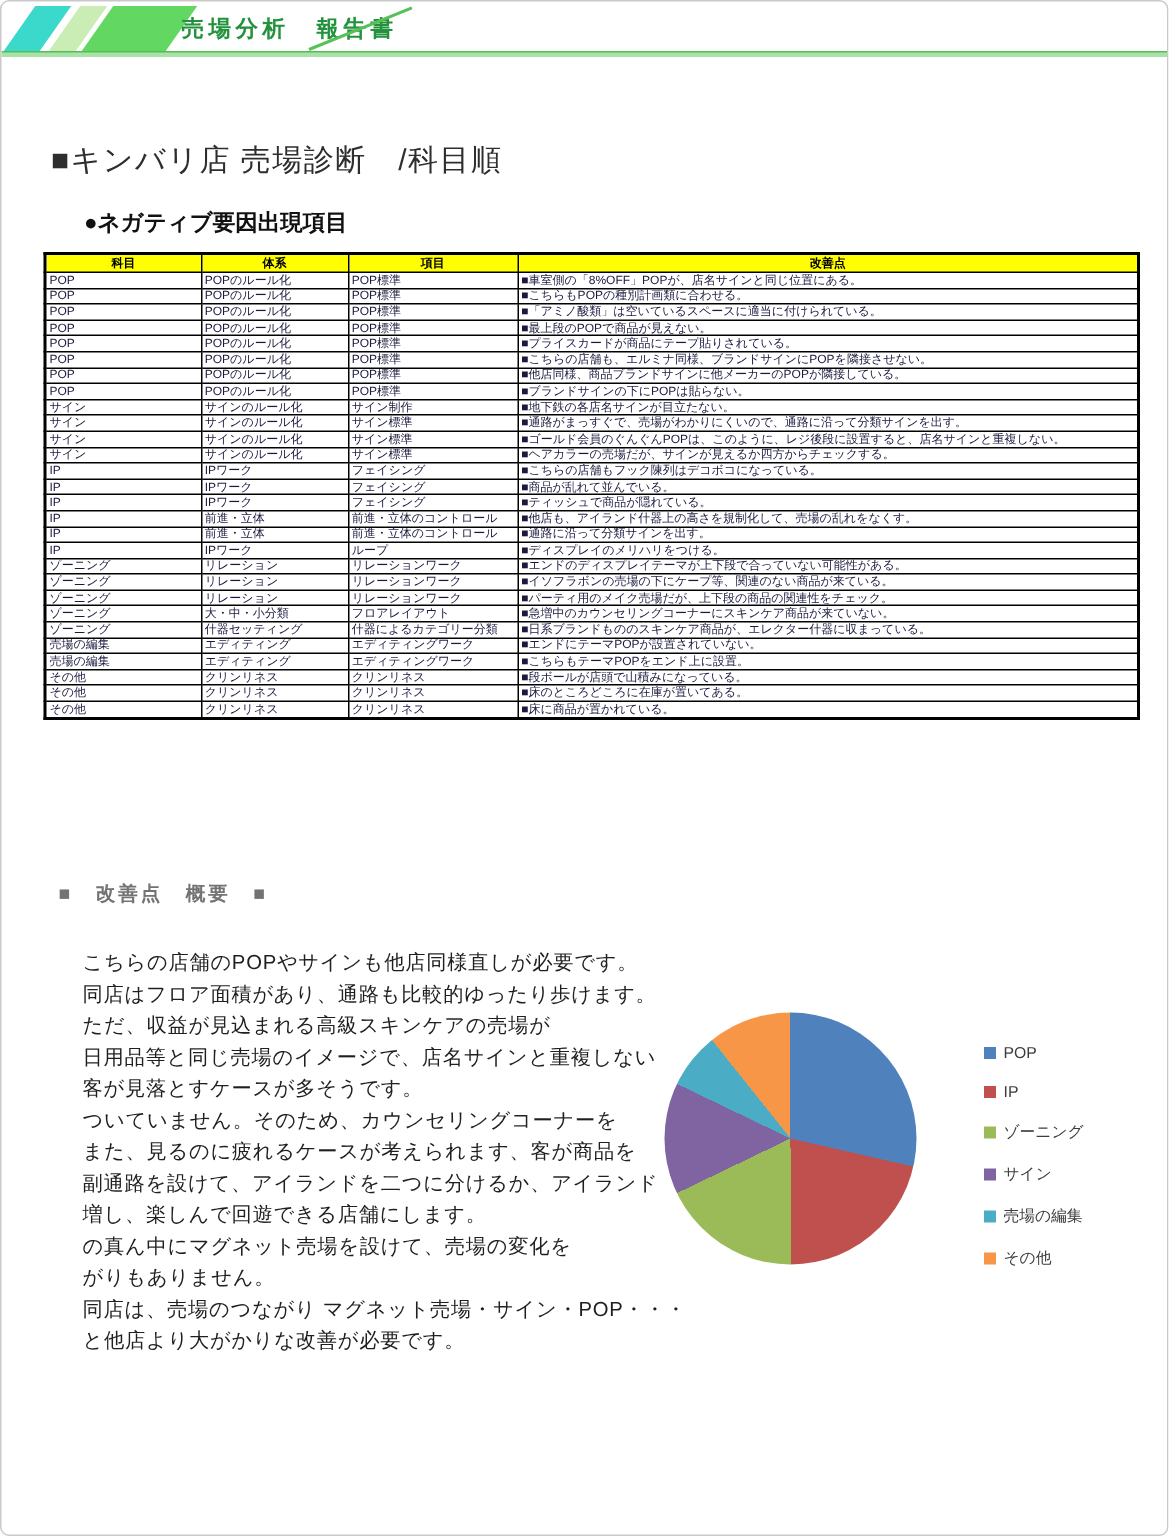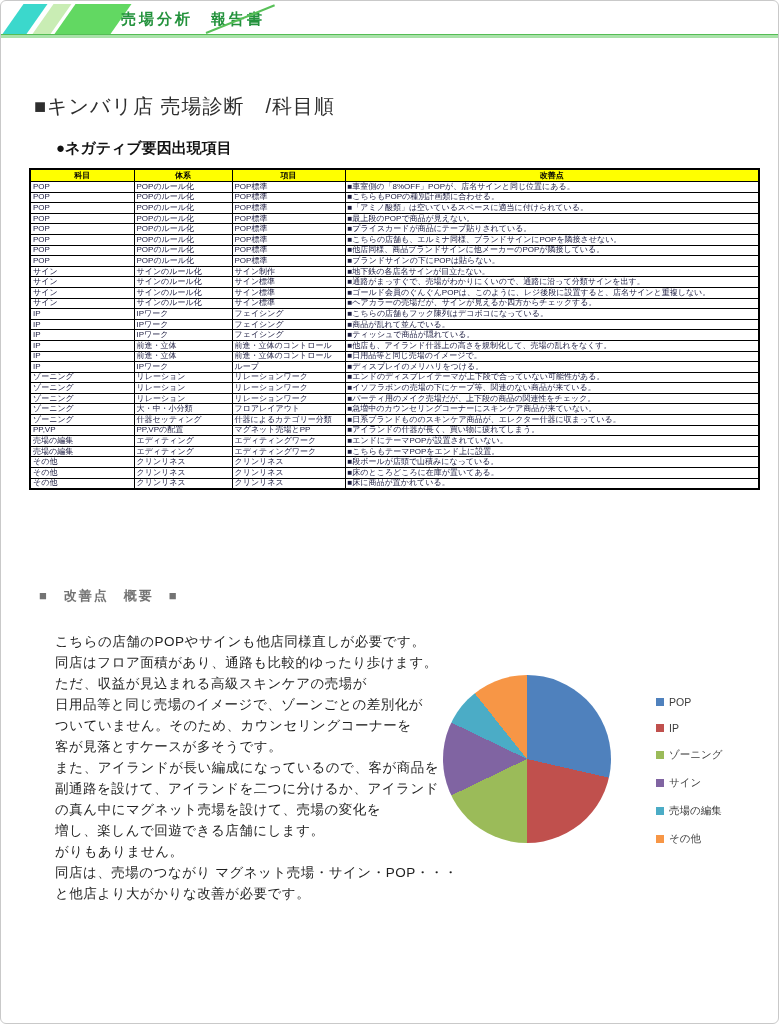--- a/index.html
+++ b/index.html
@@ -176,21 +176,21 @@
         <tr>
           <td>IP</td>
           <td>前進・立体</td>
           <td>前進・立体のコントロール</td>
           <td>■他店も、アイランド什器上の高さを規制化して、売場の乱れをなくす。</td>
         </tr>
         <tr>
           <td>IP</td>
           <td>前進・立体</td>
           <td>前進・立体のコントロール</td>
-          <td>■日用品等と同じ売場のイメージで。</td>
+          <td>■通路に沿って分類サインを出す。</td>
         </tr>
         <tr>
           <td>IP</td>
           <td>IPワーク</td>
           <td>ループ</td>
           <td>■ディスプレイのメリハリをつける。</td>
         </tr>
         <tr>
           <td>ゾーニング</td>
           <td>リレーション</td>
@@ -213,26 +213,20 @@
           <td>ゾーニング</td>
           <td>大・中・小分類</td>
           <td>フロアレイアウト</td>
           <td>■急増中のカウンセリングコーナーにスキンケア商品が来ていない。</td>
         </tr>
         <tr>
           <td>ゾーニング</td>
           <td>什器セッティング</td>
           <td>什器によるカテゴリー分類</td>
           <td>■日系ブランドもののスキンケア商品が、エレクター什器に収まっている。</td>
-        </tr>
-        <tr>
-          <td>PP,VP</td>
-          <td>PP,VPの配置</td>
-          <td>マグネット売場とPP</td>
-          <td>■アイランドの什器が長く、買い物に疲れてしまう。</td>
         </tr>
         <tr>
           <td>売場の編集</td>
           <td>エディティング</td>
           <td>エディティングワーク</td>
           <td>■エンドにテーマPOPが設置されていない。</td>
         </tr>
         <tr>
           <td>売場の編集</td>
           <td>エディティング</td>
@@ -258,27 +252,27 @@
           <td>■床に商品が置かれている。</td>
         </tr>
       </tbody>
   </table>
 
   <div class="sum-head">■　改善点　概要　■</div>
   <div class="sum-text">
       <div>こちらの店舗のPOPやサインも他店同様直しが必要です。</div>
       <div>同店はフロア面積があり、通路も比較的ゆったり歩けます。</div>
       <div>ただ、収益が見込まれる高級スキンケアの売場が</div>
-      <div>日用品等と同じ売場のイメージで、ゾーンごとの差別化が</div>
+      <div>日用品等と同じ売場のイメージで、店名サインと重複しない</div>
+      <div>客が見落とすケースが多そうです。</div>
       <div>ついていません。そのため、カウンセリングコーナーを</div>
-      <div>客が見落とすケースが多そうです。</div>
-      <div>また、アイランドが長い編成になっているので、客が商品を</div>
+      <div>また、見るのに疲れるケースが考えられます、客が商品を</div>
       <div>副通路を設けて、アイランドを二つに分けるか、アイランド</div>
+      <div>増し、楽しんで回遊できる店舗にします。</div>
       <div>の真ん中にマグネット売場を設けて、売場の変化を</div>
-      <div>増し、楽しんで回遊できる店舗にします。</div>
       <div>がりもありません。</div>
       <div>同店は、売場のつながり マグネット売場・サイン・POP・・・</div>
       <div>と他店より大がかりな改善が必要です。</div>
     </div>
 
   <div class="chart">
     <div class="pie" style="background: conic-gradient(rgb(79, 129, 189) 0deg, rgb(79, 129, 189) 102.86deg, rgb(192, 80, 77) 102.86deg, rgb(192, 80, 77) 180deg, rgb(155, 187, 89) 180deg, rgb(155, 187, 89) 244.29deg, rgb(128, 100, 162) 244.29deg, rgb(128, 100, 162) 295.71deg, rgb(75, 172, 198) 295.71deg, rgb(75, 172, 198) 321.43deg, rgb(247, 150, 70) 321.43deg, rgb(247, 150, 70) 360deg);"></div>
     <div class="legend">
         <div class="legend-item">
           <span class="legend-swatch" style="background: rgb(79, 129, 189);"></span>

